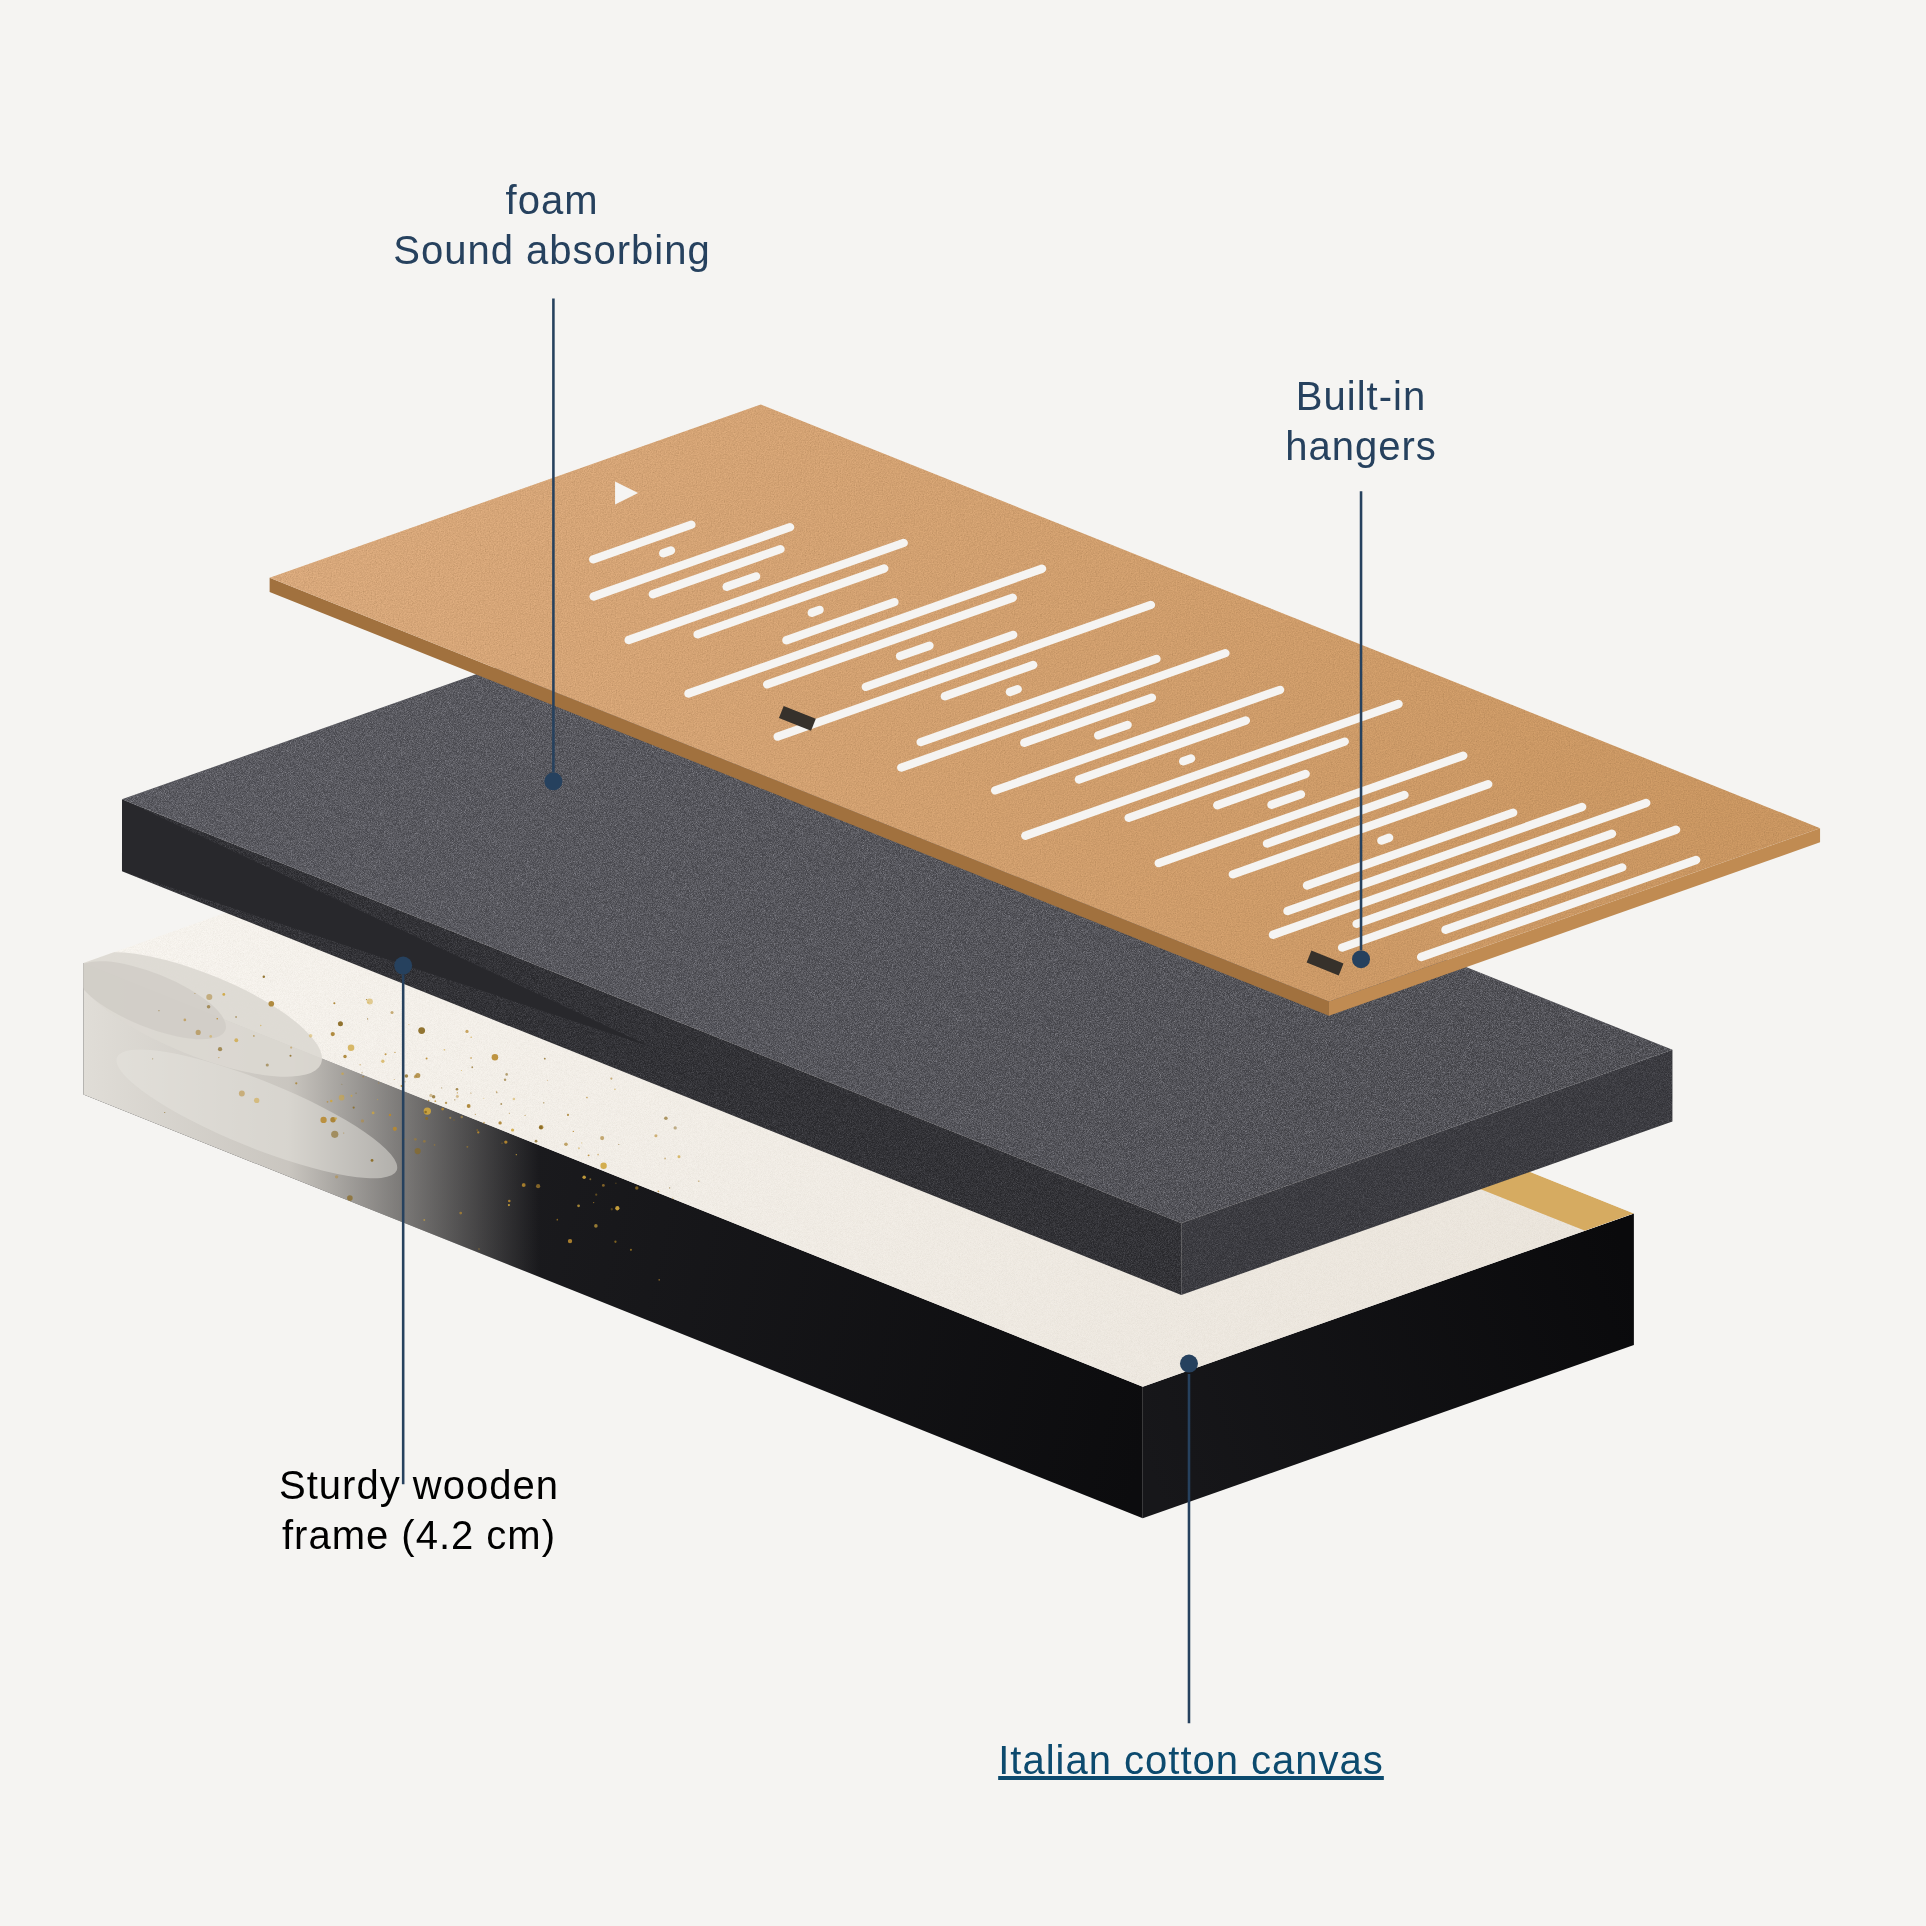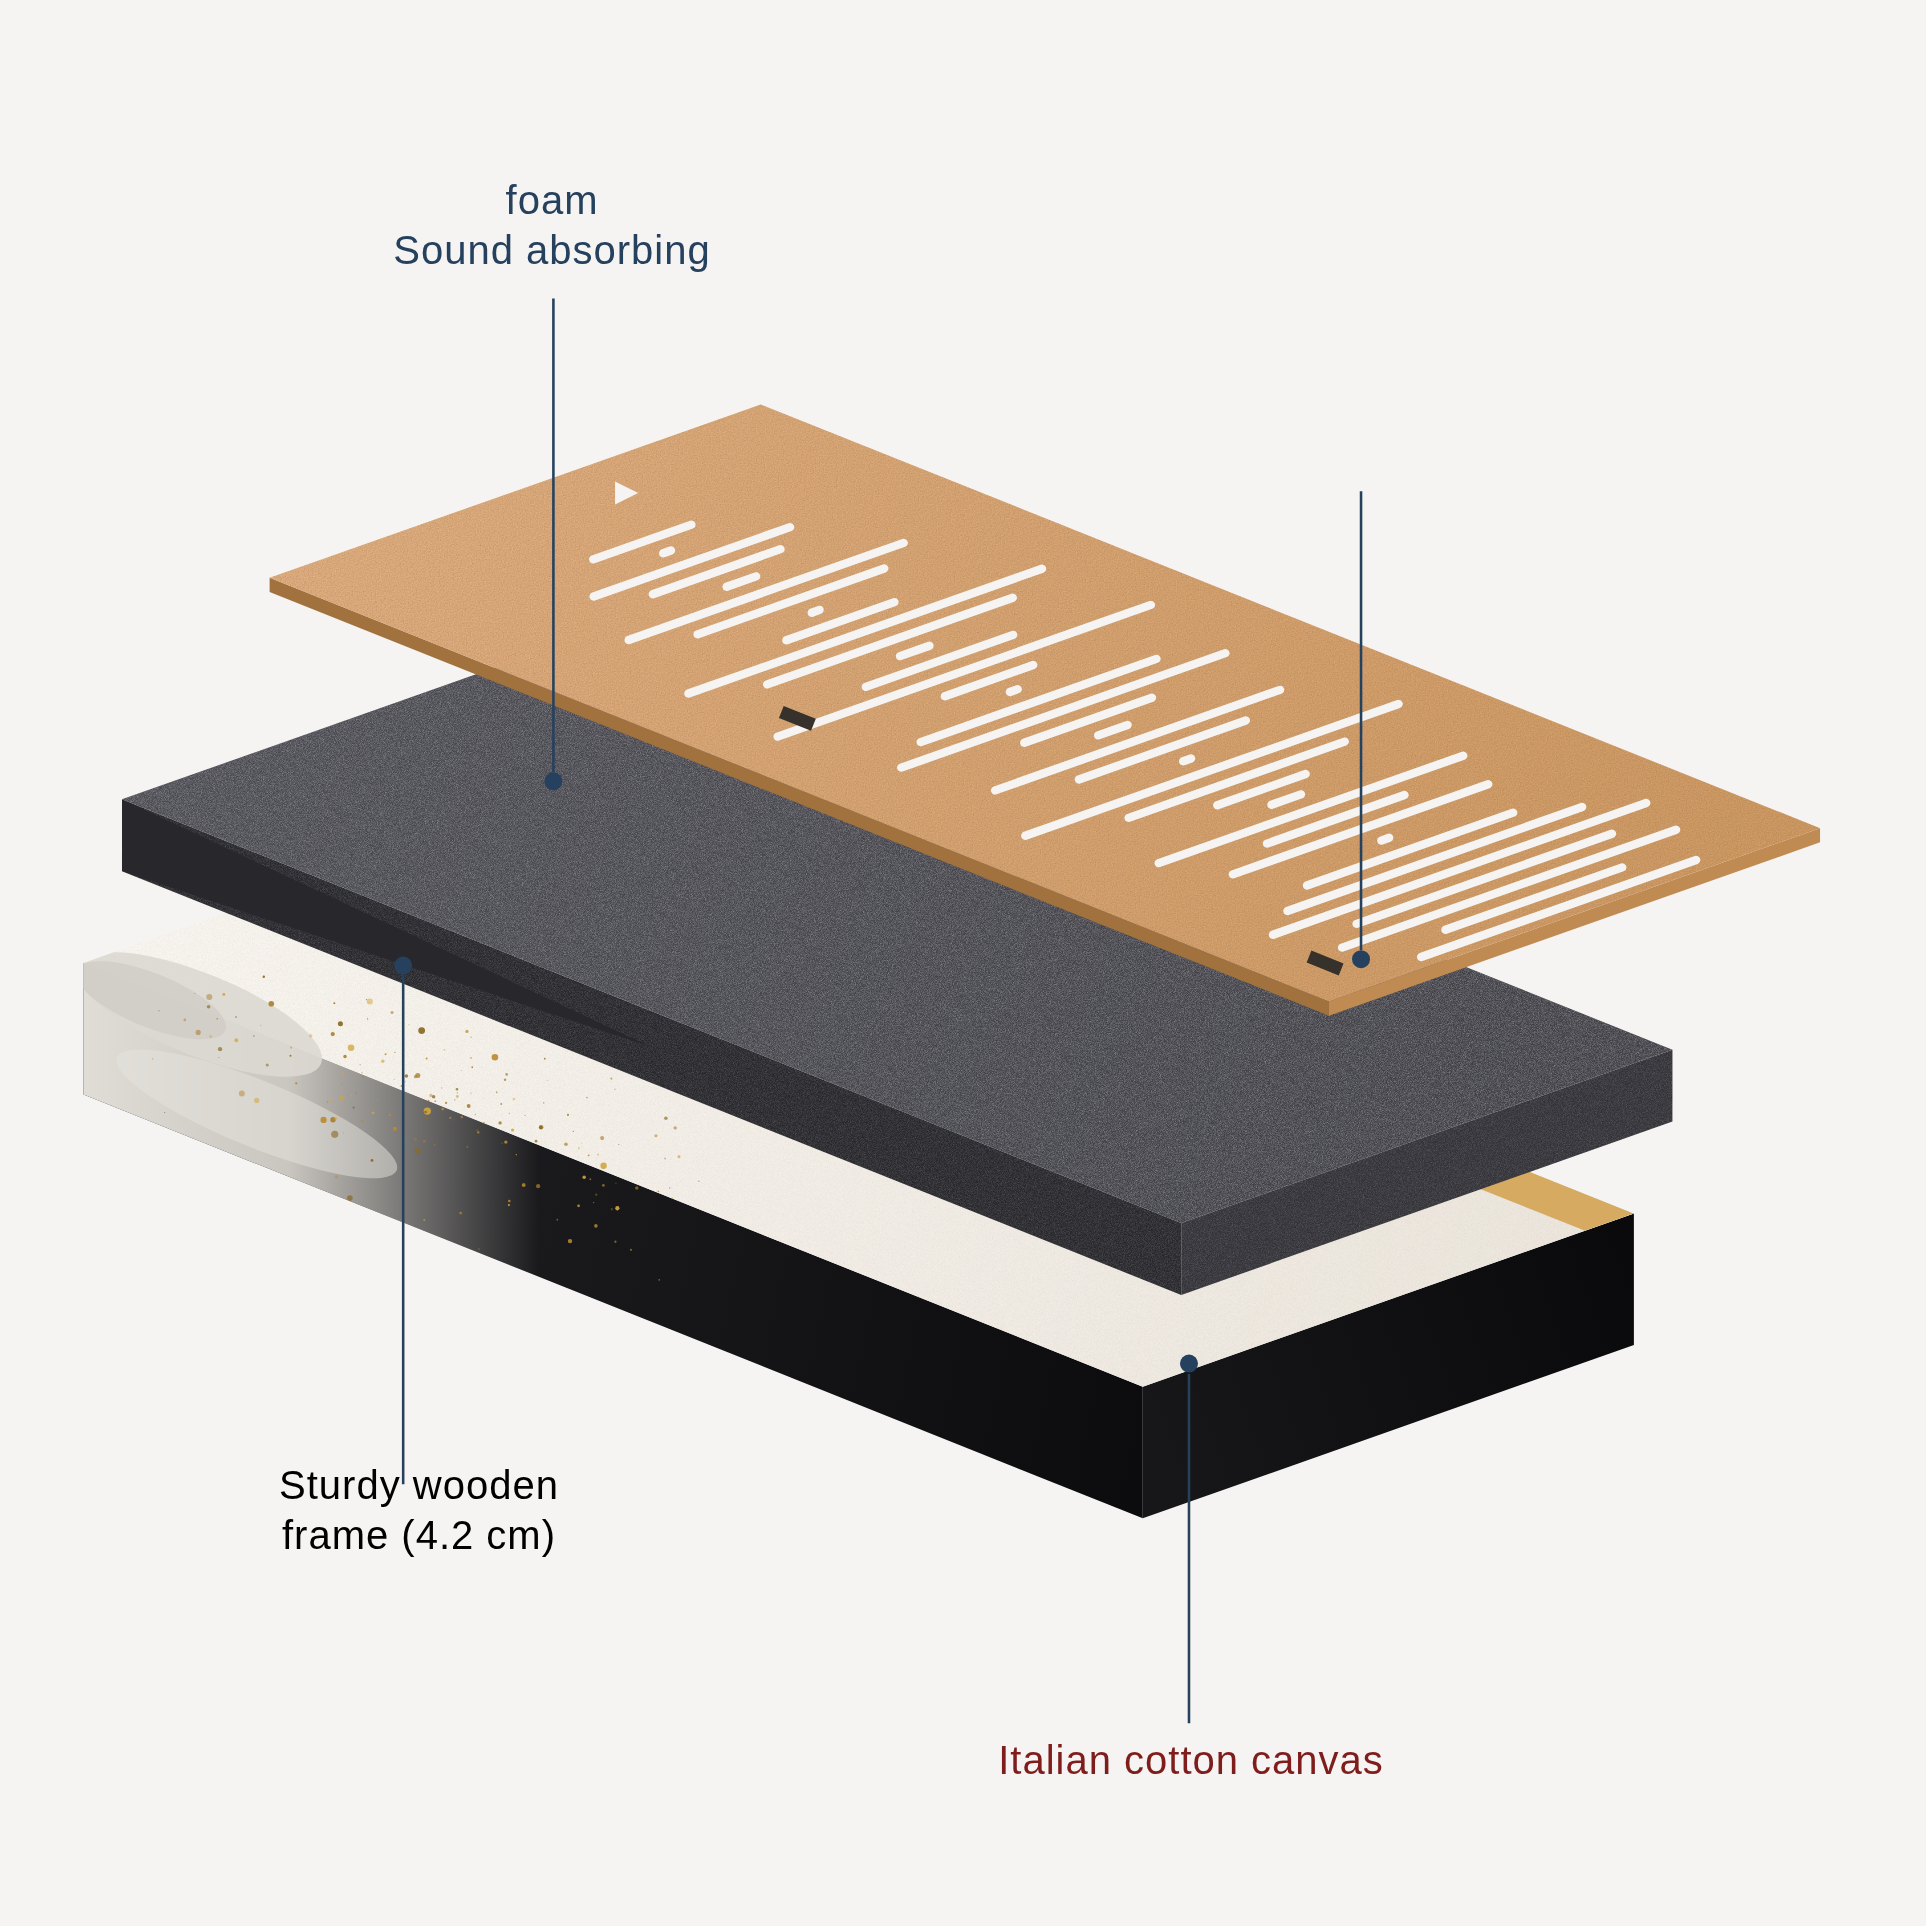--- a/index.html
+++ b/index.html
@@ -361,24 +361,28 @@
       <line x1="1852" y1="2140" x2="1852" y2="2684" stroke-width="4" stroke="#26415e"></line>
       <circle cx="1852" cy="2124" r="14" fill="#26415e"></circle>
     </g>
   </svg>
 
   <div class="label" style="left: 552px; top: 175px; color: rgb(38, 65, 94);">
     <div>foam</div>
     <div>Sound absorbing</div>
   </div>
 
+  <div class="label" style="left: 1361px; top: 371px; color: rgb(38, 65, 94);">
+    <div>Built-in</div>
+    <div>hangers</div>
+  </div>
 
   <div class="label" style="left: 419px; top: 1460px; color: #000000;">
     <div>Sturdy wooden</div>
     <div>frame (4.2 cm)</div>
   </div>
 
-  <div class="label" style="left: 1191px; top: 1735px; color: #7f1d1d;">
+  <div class="label" style="left: 1191px; top: 1735px; color: #0c4a6e; text-decoration: underline;">
     <div>Italian cotton canvas</div>
   </div>
 
 </div>
 
 
 </body></html>

